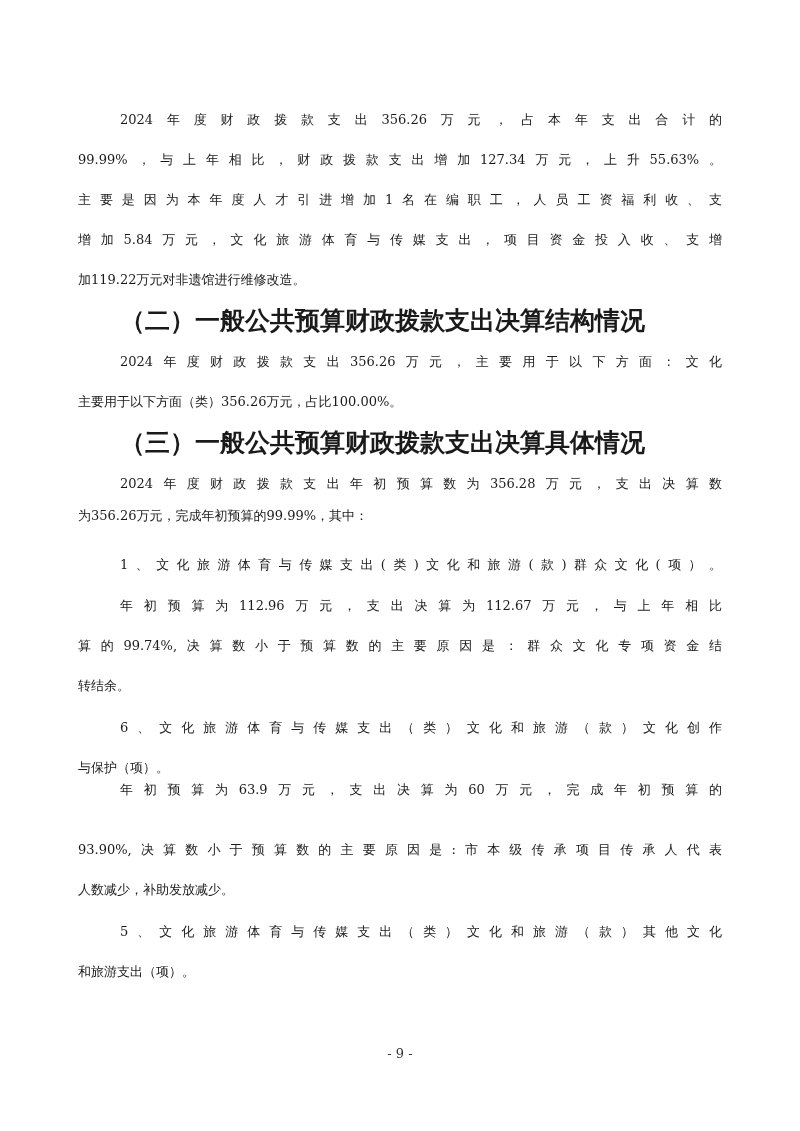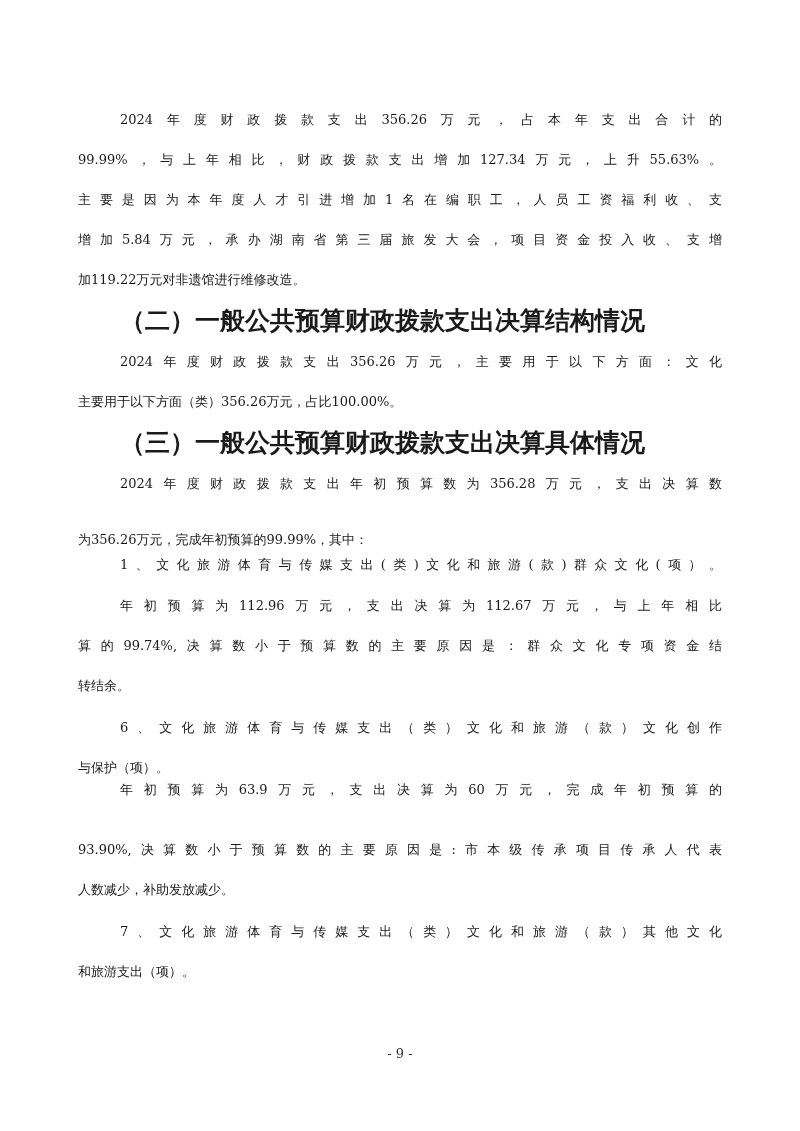--- a/index.html
+++ b/index.html
@@ -57,41 +57,41 @@
       font-family: "DejaVu Serif", "Liberation Serif", serif;
     }
   </style>
 </head>
 <body>
 
 <div class="page">
   <div class="line indent justify" style="top:0px">2024年度财政拨款支出356.26万元，占本年支出合计的</div>
   <div class="line justify" style="top:40px">99.99%，与上年相比，财政拨款支出增加127.34万元，上升55.63%。</div>
   <div class="line justify" style="top:80px">主要是因为本年度人才引进增加1名在编职工，人员工资福利收、支</div>
-  <div class="line justify" style="top:120px">增加5.84万元，承办湖南省第三届旅发大会，项目资金投入收、支增</div>
+  <div class="line justify" style="top:120px">增加5.84万元，文化旅游体育与传媒支出，项目资金投入收、支增</div>
   <div class="line" style="top:160px">加119.22万元对非遗馆进行维修改造。</div>
 
   <div class="line indent heading" style="top:201px">（二）一般公共预算财政拨款支出决算结构情况</div>
 
   <div class="line indent justify" style="top:242px">2024年度财政拨款支出356.26万元，主要用于以下方面：文化</div>
   <div class="line" style="top:282px">主要用于以下方面（类）356.26万元，占比100.00%。</div>
 
   <div class="line indent heading" style="top:323px">（三）一般公共预算财政拨款支出决算具体情况</div>
 
   <div class="line indent justify" style="top:364px">2024年度财政拨款支出年初预算数为356.28万元，支出决算数</div>
-  <div class="line" style="top:420px">为356.26万元，完成年初预算的99.99%，其中：</div>
+  <div class="line" style="top:396px">为356.26万元，完成年初预算的99.99%，其中：</div>
 
   <div class="line indent justify" style="top:445px">1、文化旅游体育与传媒支出(类)文化和旅游(款)群众文化(项）。</div>
   <div class="line indent justify" style="top:486px">年初预算为112.96万元，支出决算为112.67万元，与上年相比</div>
   <div class="line justify" style="top:526px">算的99.74%,决算数小于预算数的主要原因是：群众文化专项资金结</div>
   <div class="line" style="top:566px">转结余。</div>
 
   <div class="line indent justify" style="top:608px">6、文化旅游体育与传媒支出（类）文化和旅游（款）文化创作</div>
   <div class="line" style="top:648px">与保护（项）。</div>
   <div class="line indent justify" style="top:670px">年初预算为63.9万元，支出决算为60万元，完成年初预算的</div>
   <div class="line justify" style="top:730px">93.90%,决算数小于预算数的主要原因是:市本级传承项目传承人代表</div>
   <div class="line" style="top:770px">人数减少，补助发放减少。</div>
 
-  <div class="line indent justify" style="top:812px">7、文化旅游体育与传媒支出（类）文化和旅游（款）其他文化</div>
+  <div class="line indent justify" style="top:812px">5、文化旅游体育与传媒支出（类）文化和旅游（款）其他文化</div>
   <div class="line" style="top:852px">和旅游支出（项）。</div>
 </div>
 
 <div class="page-number">- 9 -</div>
 
 </body></html>

